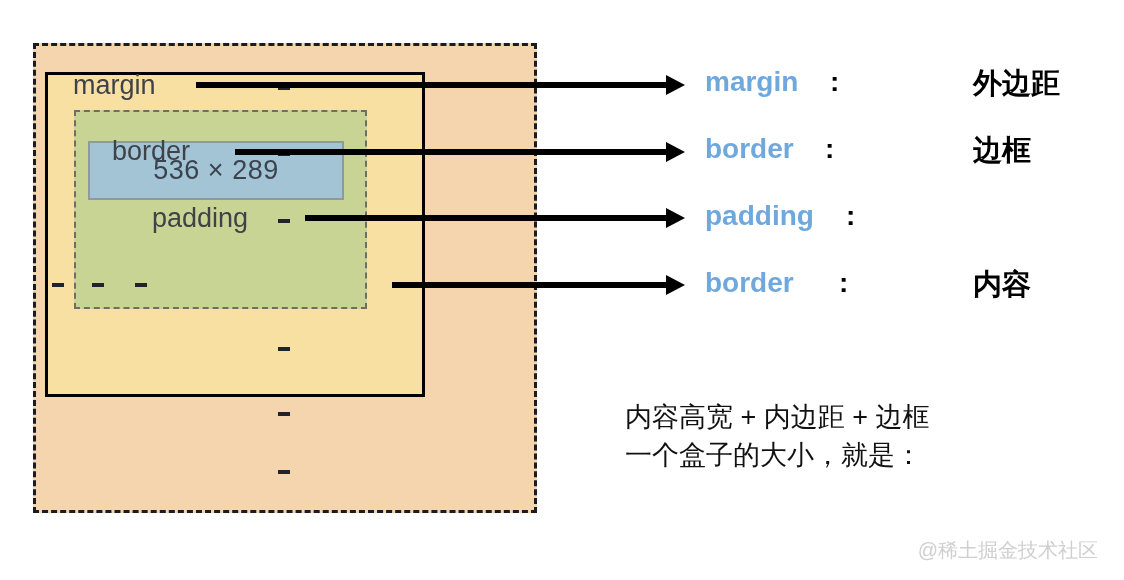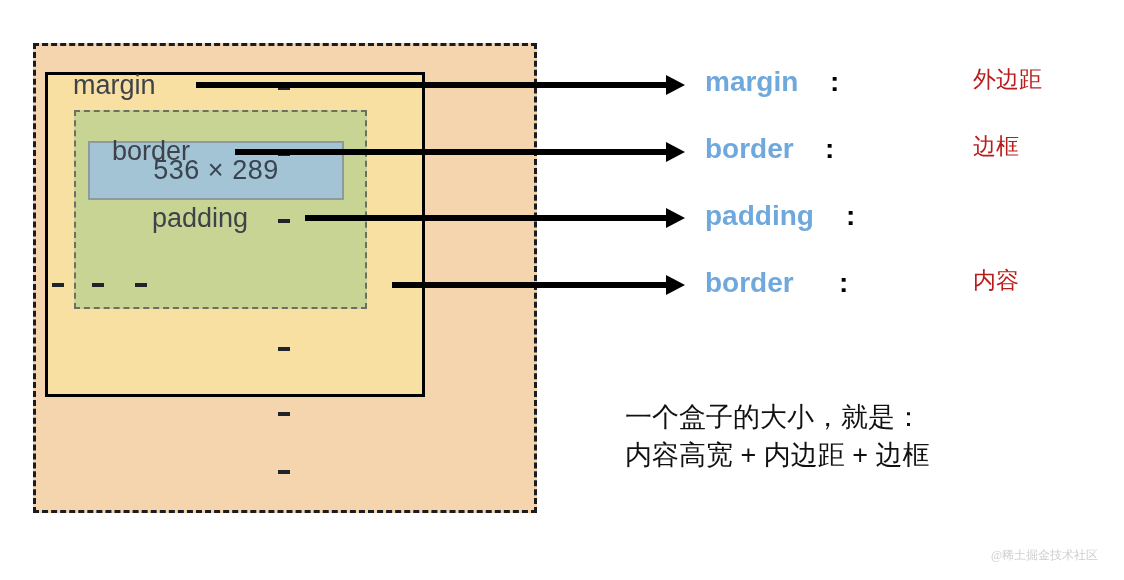--- a/index.html
+++ b/index.html
@@ -166,23 +166,23 @@
   }
   .colon-0 { left: 125px; }
   .colon-1 { left: 120px; }
   .colon-2 { left: 141px; }
   .colon-3 { left: 134px; }
 
   .legend-cn {
     position: absolute;
     left: 268px;
     top: -2px;
-    font-size: 23px;
-    font-weight: normal;
-    color: #b91c1c;
+    font-size: 29px;
+    font-weight: bold;
+    color: #000000;
     white-space: nowrap;
     font-family: "Liberation Sans", "DejaVu Sans", sans-serif;
   }
 
   
   .summary {
     position: absolute;
     left: 625px;
     top: 398px;
     font-size: 27px;
@@ -190,24 +190,24 @@
     line-height: 1.42;
     white-space: nowrap;
     font-family: "Liberation Sans", "DejaVu Sans", sans-serif;
   }
 
   
   .watermark {
     position: absolute;
     right: 26px;
     bottom: 16px;
-    font-size: 12px;
+    font-size: 20px;
     color: #cfcfcf;
     white-space: nowrap;
-    font-family: Liberation Serif, serif;
+    font-family: Liberation Sans, sans-serif;
   }
 </style>
 </head>
 <body>
 
 <div id="stage">
 
   <div class="box-margin">
     <div class="box-border" style="left:9px;top:26px;">
       <div class="box-padding" style="left:26px;top:35px;">
@@ -258,19 +258,19 @@
 
     <div class="legend-row legend-row-3">
       <span class="legend-term">border</span>
       <span class="legend-colon colon-3">:</span>
       <span class="legend-cn">内容</span>
     </div>
 
   </div>
 
   <div class="summary">
+    <div>内容高宽 + 内边距 + 边框</div>
     <div>一个盒子的大小，就是：</div>
-    <div>内容高宽 + 内边距 + 边框</div>
   </div>
 
   <div class="watermark">@稀土掘金技术社区</div>
 
 </div>
 
 </body></html>

